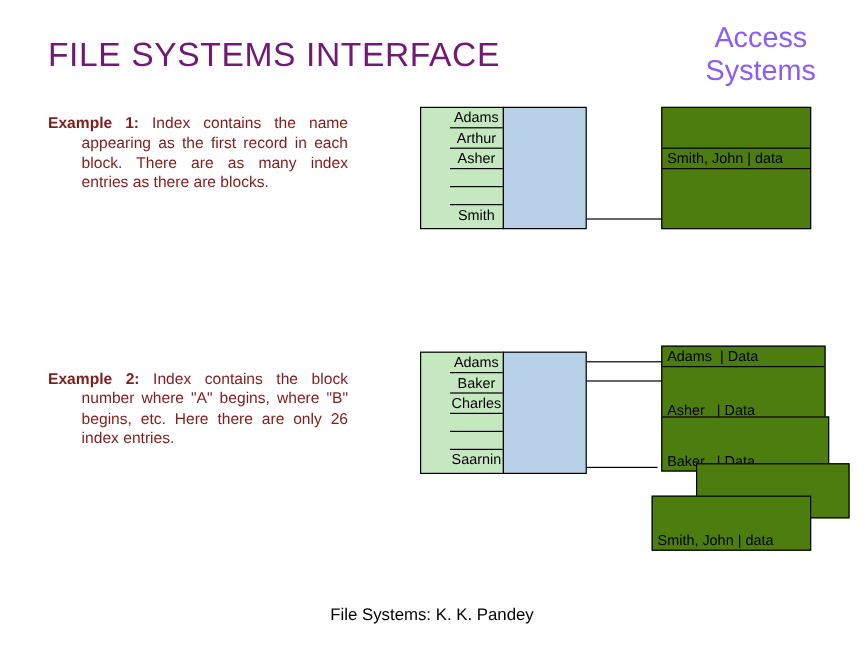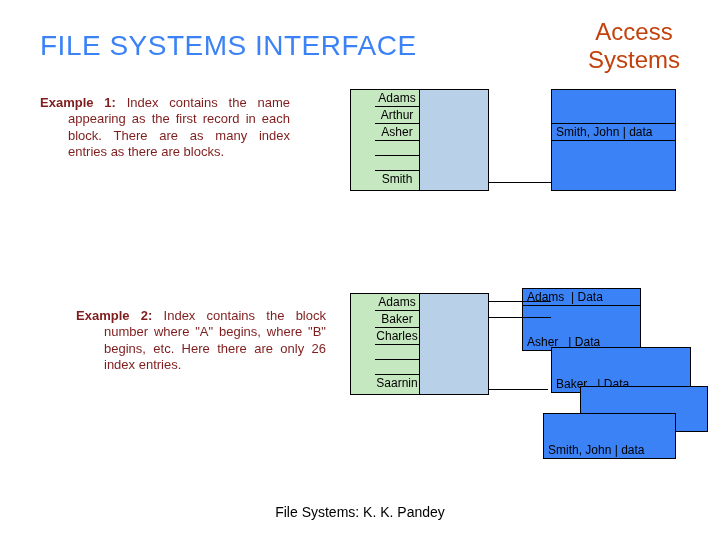--- a/index.html
+++ b/index.html
@@ -13,44 +13,44 @@
   }
   .header {
     display: flex;
     justify-content: space-between;
     align-items: center;
     padding: 18px 40px 10px 40px;
   }
   .title {
     font-size: 28px;
     font-weight: normal;
-    color: #3b82f6;
+    color: #701a75;
     letter-spacing: 0.5px;
   }
   .subtitle {
     font-size: 24px;
     font-weight: normal;
-    color: #c2410c;
+    color: #8b5cf6;
     text-align: center;
     line-height: 1.15;
   }
   .content {
     position: relative;
     padding: 0 40px;
   }
   .example {
     font-size: 13px;
     color: #7f1d1d;
     width: 250px;
     text-align: justify;
     line-height: 1.25;
   }
   .example b { font-weight: bold; }
   .ex1 { position: absolute; top: 12px; left: 40px; }
-  .ex2 { position: absolute; top: 225px; left: 40px; margin-left: 36px; }
+  .ex2 { position: absolute; top: 225px; left: 40px; }
 
   .indent { padding-left: 28px; text-indent: -28px; }
 
   
   .idx {
     position: absolute;
     border: 1px solid #000;
     background: #c6e8c0;
     width: 70px;
     font-size: 12px;
@@ -69,21 +69,21 @@
     position: absolute;
     border: 1px solid #000;
     background: #b8d0e8;
     width: 70px;
   }
 
   
   .datab {
     position: absolute;
     border: 1px solid #000;
-    background: #3b82f6;
+    background: #4d7c0f;
     font-size: 12px;
   }
   .datab .row {
     border-bottom: 1px solid #000;
     padding: 1px 4px;
     white-space: nowrap;
     min-height: 15px;
   }
   .datab .row:last-child { border-bottom: none; margin-top: 28px; }
 
@@ -145,21 +145,21 @@
   <div class="idx" style="top:210px; left:350px; height:102px;">
     <div class="cell">Adams</div>
     <div class="cell">Baker</div>
     <div class="cell">Charles</div>
     <div class="cell"></div>
     <div class="cell"></div>
     <div class="cell">Saarnin</div>
   </div>
   <div class="bluecol" style="top:210px; left:419px; height:102px;"></div>
 
-  <div class="datab" style="top:205px; left:522px; width:119px;">
+  <div class="datab" style="top:205px; left:551px; width:137px;">
     <div class="row">Adams&nbsp;&nbsp;| Data</div>
     <div class="row">Asher&nbsp;&nbsp;&nbsp;| Data</div>
   </div>
   <div class="datab" style="top:264px; left:551px; width:140px;">
     <div class="row">Baker&nbsp;&nbsp;&nbsp;| Data</div>
   </div>
   <div class="datab" style="top:303px; left:580px; width:128px;">
     <div class="row">Saarnin | data</div>
   </div>
   <div class="datab" style="top:330px; left:543px; width:133px;">

